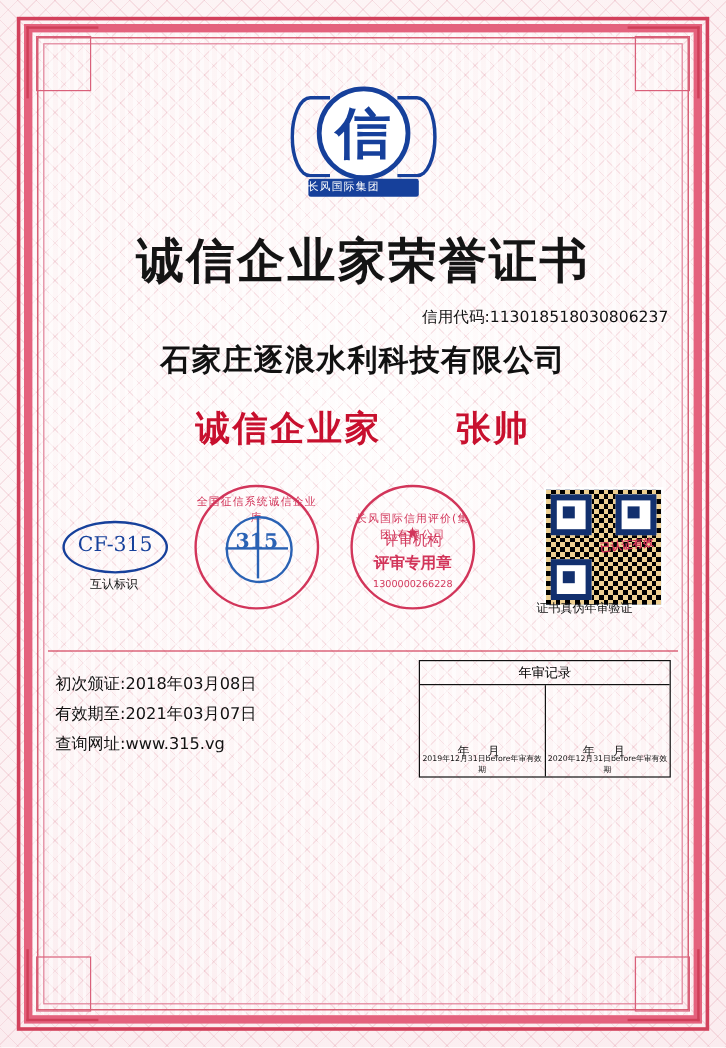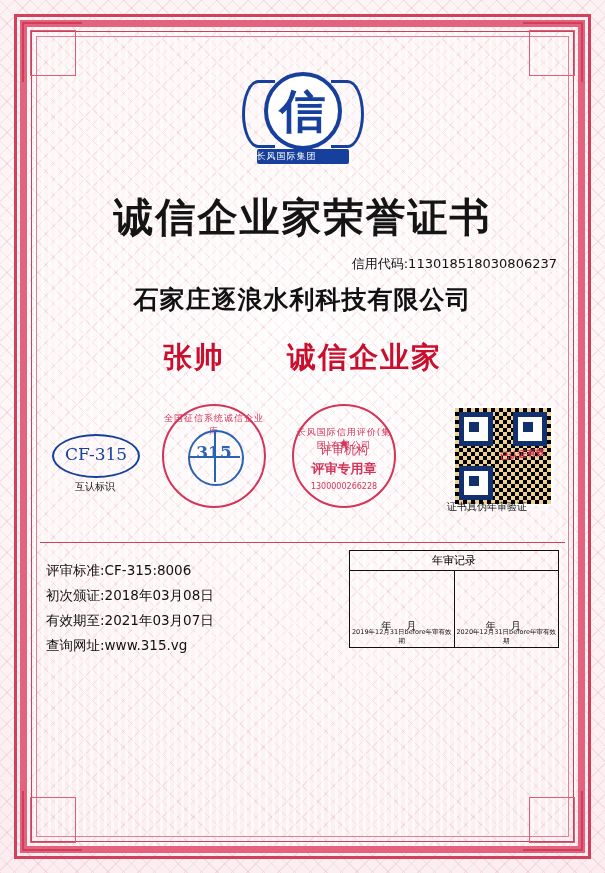--- a/index.html
+++ b/index.html
@@ -300,22 +300,22 @@
       <div class="band">长风国际集团</div>
     </div>
 
     <div class="main-title">诚信企业家荣誉证书</div>
 
     <div class="credit-code">信用代码:113018518030806237</div>
 
     <div class="company">石家庄逐浪水利科技有限公司</div>
 
     <div class="honor-row">
+      <div>诚信企业家</div>
       <div>张帅</div>
-      <div>诚信企业家</div>
     </div>
 
     <div class="seals">
       <div class="seal-cf">CF-315</div>
       <div class="seal-cf-label">互认标识</div>
 
       <div class="seal-globe">
         <div class="ring-text">全国征信系统诚信企业库</div>
         <div class="inner"></div>
         <div class="num">315</div>
@@ -341,23 +341,20 @@
           </span>
       </div>
       <div class="qr-stamp">已认证有效</div>
       <div class="qr-label">证书真伪年审验证</div>
     </div>
 
     <div class="bottom">
       <div class="rule"></div>
 
       <div class="info">
-        <div>
-          <span class="lbl">评审标准:</span><span>CF-315:8006</span>
-        </div>
         <div>
           <span class="lbl">初次颁证:</span><span>2018年03月08日</span>
         </div>
         <div>
           <span class="lbl">有效期至:</span><span>2021年03月07日</span>
         </div>
         <div>
           <span class="lbl">查询网址:</span><span>www.315.vg</span>
         </div>
       </div>

